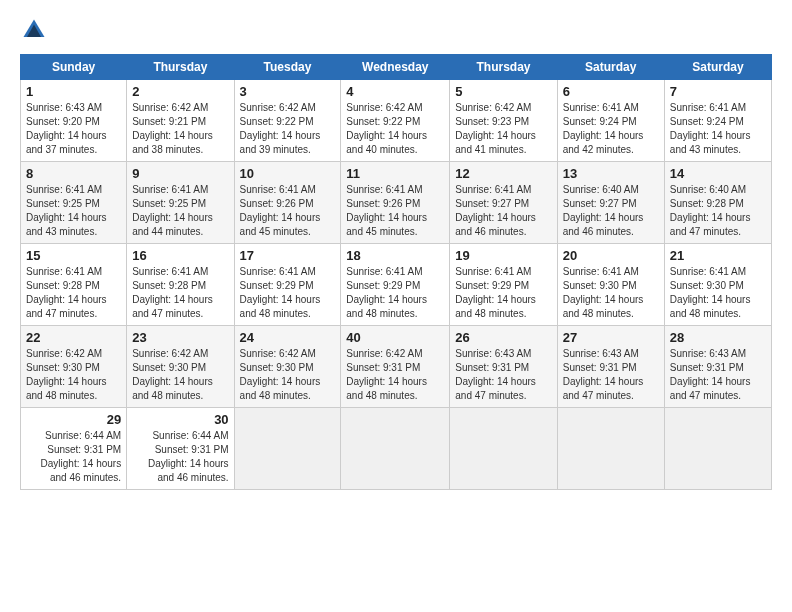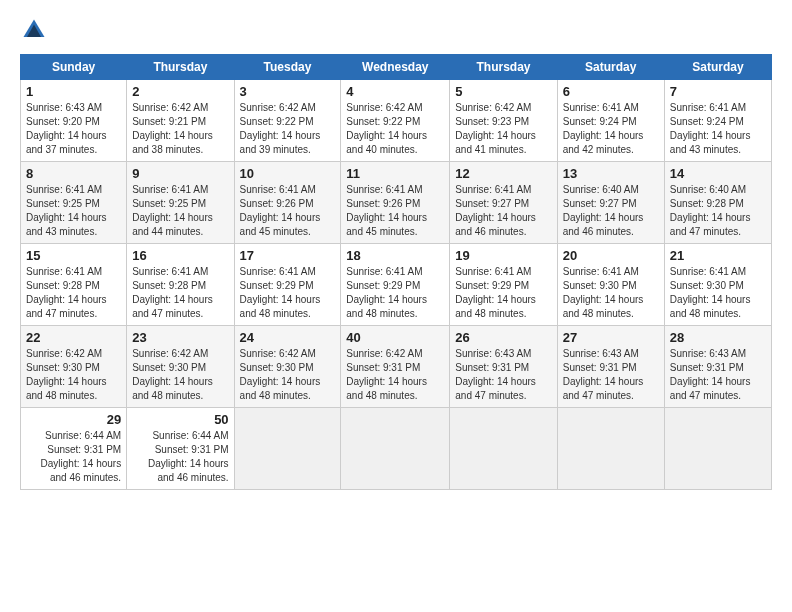--- a/index.html
+++ b/index.html
@@ -249,21 +249,21 @@
             <span class="day-num">28</span>
             <div class="day-info">Sunrise: 6:43 AM<br>Sunset: 9:31 PM<br>Daylight: 14 hours and 47 minutes.</div>
           </td>
         </tr>
         <tr class="last-row">
           <td>
             <span class="day-num">29</span>
             <div class="day-info">Sunrise: 6:44 AM<br>Sunset: 9:31 PM<br>Daylight: 14 hours and 46 minutes.</div>
           </td>
           <td>
-            <span class="day-num">50</span>
+            <span class="day-num">30</span>
             <div class="day-info">Sunrise: 6:44 AM<br>Sunset: 9:31 PM<br>Daylight: 14 hours and 46 minutes.</div>
           </td>
           <td class="empty"></td>
           <td class="empty"></td>
           <td class="empty"></td>
           <td class="empty"></td>
           <td class="empty"></td>
         </tr>
       </tbody>
   </table>

